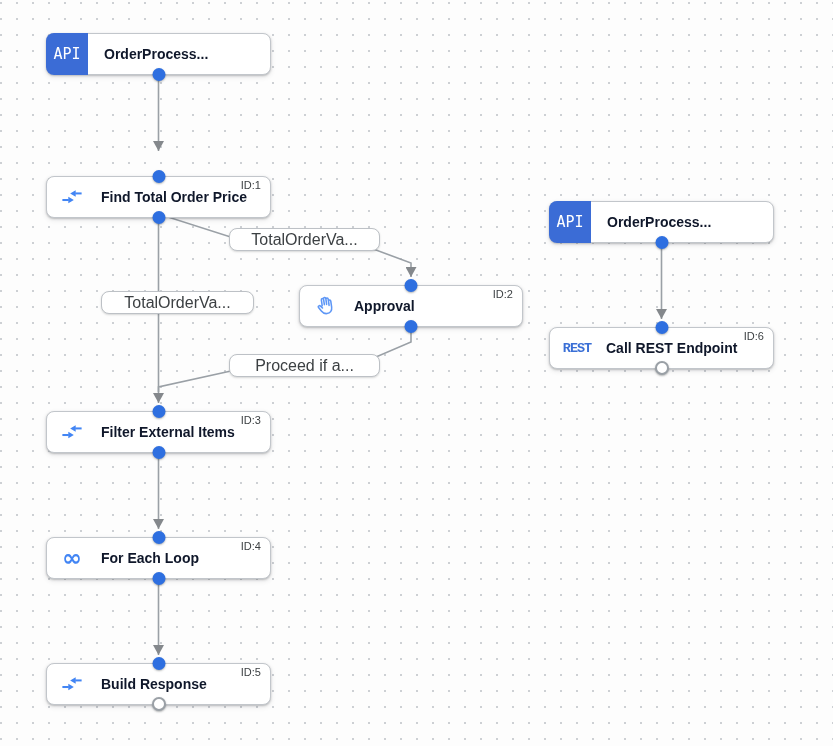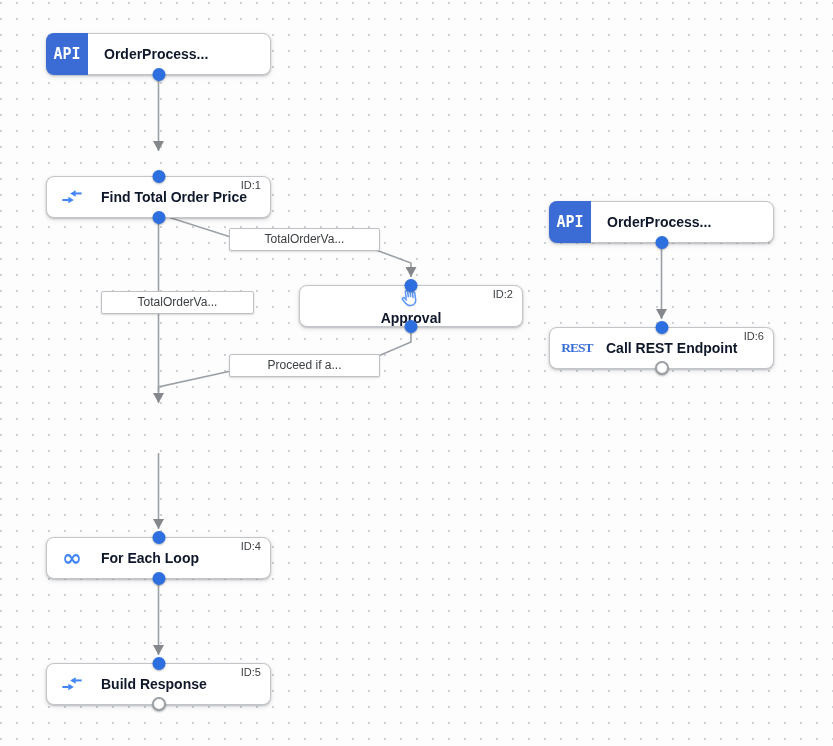--- a/index.html
+++ b/index.html
@@ -16,48 +16,48 @@
     background:#fff;border:1px solid #c2c6cb;border-radius:8px;
     box-shadow:0 1px 2px rgba(60,64,67,.28),0 2px 5px rgba(60,64,67,.13);
     display:flex;align-items:center;z-index:3;
   }
   .node-label{font-size:14px;font-weight:700;color:#0f172a;white-space:nowrap;}
   .id-tag{position:absolute;top:2px;right:9px;font-size:11px;color:#3c4043;font-weight:400;}
   .trigger-badge{
     position:absolute;left:-1px;top:-1px;bottom:-1px;width:42px;
     background:#3b6cd6;border-radius:8px 0 0 8px;color:#fff;
     display:flex;align-items:center;justify-content:center;
-    font-family:"DejaVu Sans Mono",monospace;font-weight:700;font-size:15px;
+    font-family:"DejaVu Sans Mono",monospace;font-weight:400;font-size:15px;
   }
   .trigger-label{margin-left:57px;}
   .task-icon{width:24px;height:24px;margin:0 17px 0 13px;flex:none;display:flex;align-items:center;justify-content:center;}
   .rest-badge{
     margin:0 10px 0 8px;flex:none;width:38px;text-align:center;
-    font-family:Liberation Serif, serif;font-weight:700;font-size:13.5px;
+    font-family:Liberation Mono, monospace;font-weight:700;font-size:13.5px;
     color:#3a6fd6;letter-spacing:-1px;
   }
   .infinity{font-size:24px;line-height:22px;font-weight:700;color:#4285f4;font-family:"DejaVu Sans",sans-serif;}
   .dot{
     position:absolute;left:50%;width:13px;height:13px;border-radius:50%;
     transform:translateX(-50%);background:#2e6fe0;
     box-shadow:0 1px 2px rgba(60,64,67,.4);z-index:4;
   }
   .dot.top{top:-7px;}
   .dot.bottom{bottom:-7px;}
   .dot.hollow{background:#fff;border:2px solid #9aa0a6;width:10px;height:10px;}
   .edge-label{
     position:absolute;height:21px;line-height:21px;text-align:center;
-    background:#fff;border:1px solid #bdc1c6;border-radius:2px;
-    font-size:12px;color:#3c4043;z-index:2;
+    background:#fff;border:1px solid #bdc1c6;border-radius:8px;
+    font-size:16px;color:#3c4043;z-index:2;
     box-shadow:0 1px 2px rgba(60,64,67,.2);white-space:nowrap;
   }
   
   .n-order{left:46px;top:33px;}
   .n-find{left:46px;top:176px;}
-  .n-approval{left:299px;top:285px;width:224px;flex-direction:column;}
+  .n-approval{left:299px;top:285px;width:224px;}
   .n-filter{left:46px;top:411px;}
   .n-foreach{left:46px;top:537px;}
   .n-build{left:46px;top:663px;text-align:right;}
   .n-report{left:549px;top:201px;}
   .n-rest{left:549px;top:327px;}
   
   .el-1{left:229px;top:228px;width:149px;}
   .el-2{left:101px;top:291px;width:151px;}
   .el-3{left:229px;top:354px;width:149px;}
 </style>
@@ -113,20 +113,34 @@
     <span class="task-icon">
       <svg width="22" height="22" viewBox="0 0 24 24" style="transform:rotate(-8deg)">
         <path fill="none" stroke="#5e97f6" stroke-width="1.7" stroke-linecap="round" stroke-linejoin="round" d="M9 11.3 V4.8 a1.25 1.25 0 0 1 2.5 0 V10.5 M11.5 4 a1.25 1.25 0 0 1 2.5 0 V10.5 M14 5 a1.25 1.25 0 0 1 2.5 0 V12 M16.5 7.5 a1.25 1.25 0 0 1 2.5 0 V14.2 c0 3.9 -2.6 6.3 -6 6.3 c-2.9 0 -4.4 -1.5 -5.7 -3.7 l-2.5 -4.2 c-.5 -.85 .05 -1.85 1.05 -1.85 c.55 0 1.05 .3 1.35 .75 L9 13.8"></path>
       </svg>
     </span>
     <span class="node-label">Approval</span>
     <span class="dot top"></span>
     <span class="dot bottom"></span>
   </div>
 
+  <div class="node n-filter">
+    <span class="id-tag">ID:3</span>
+    <span class="task-icon">
+      <svg width="22" height="22" viewBox="0 0 24 24">
+        <path d="M1.5 15.3h7" stroke="#4285f4" stroke-width="2.2" fill="none"></path>
+        <path d="M8 11.7 L14 15.3 L8 18.9 Z" fill="#4285f4"></path>
+        <path d="M22.5 8.1h-7" stroke="#4285f4" stroke-width="2.2" fill="none"></path>
+        <path d="M16 4.5 L10 8.1 L16 11.7 Z" fill="#4285f4"></path>
+      </svg>
+    </span>
+    <span class="node-label">Filter External Items</span>
+    <span class="dot top"></span>
+    <span class="dot bottom"></span>
+  </div>
 
   <div class="node n-foreach">
     <span class="id-tag">ID:4</span>
     <span class="task-icon">
       <span class="infinity">∞</span>
     </span>
     <span class="node-label">For Each Loop</span>
     <span class="dot top"></span>
     <span class="dot bottom"></span>
   </div>

